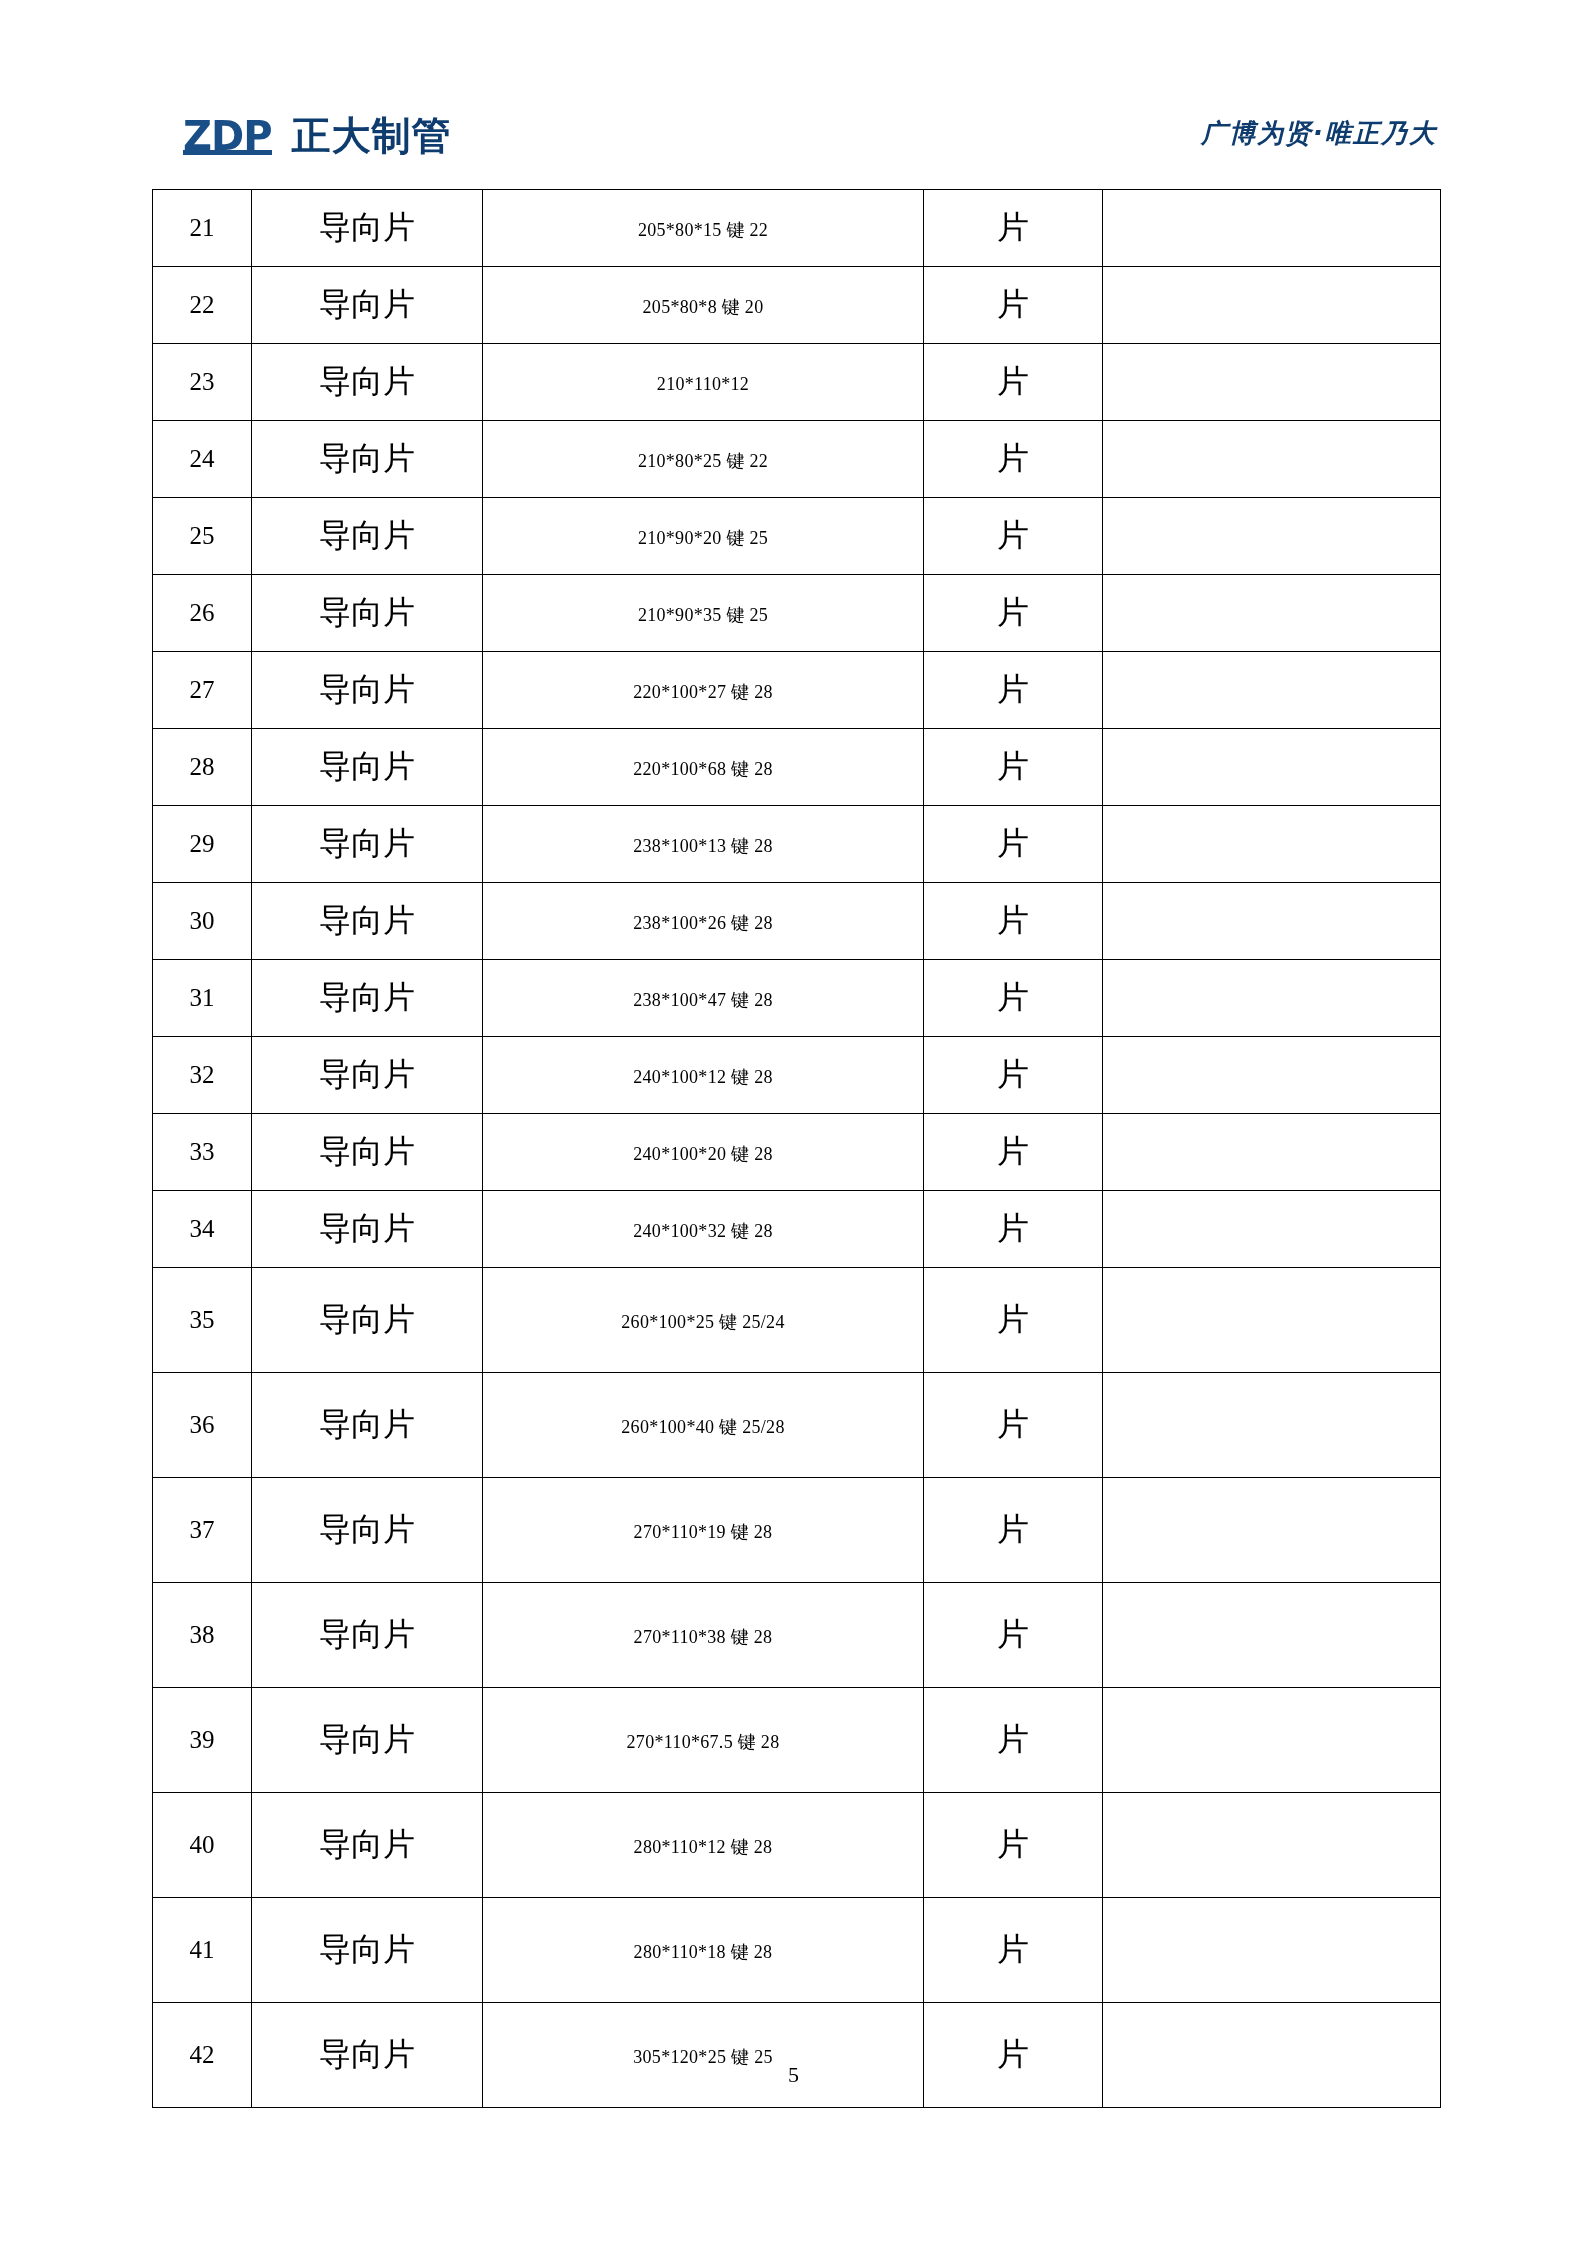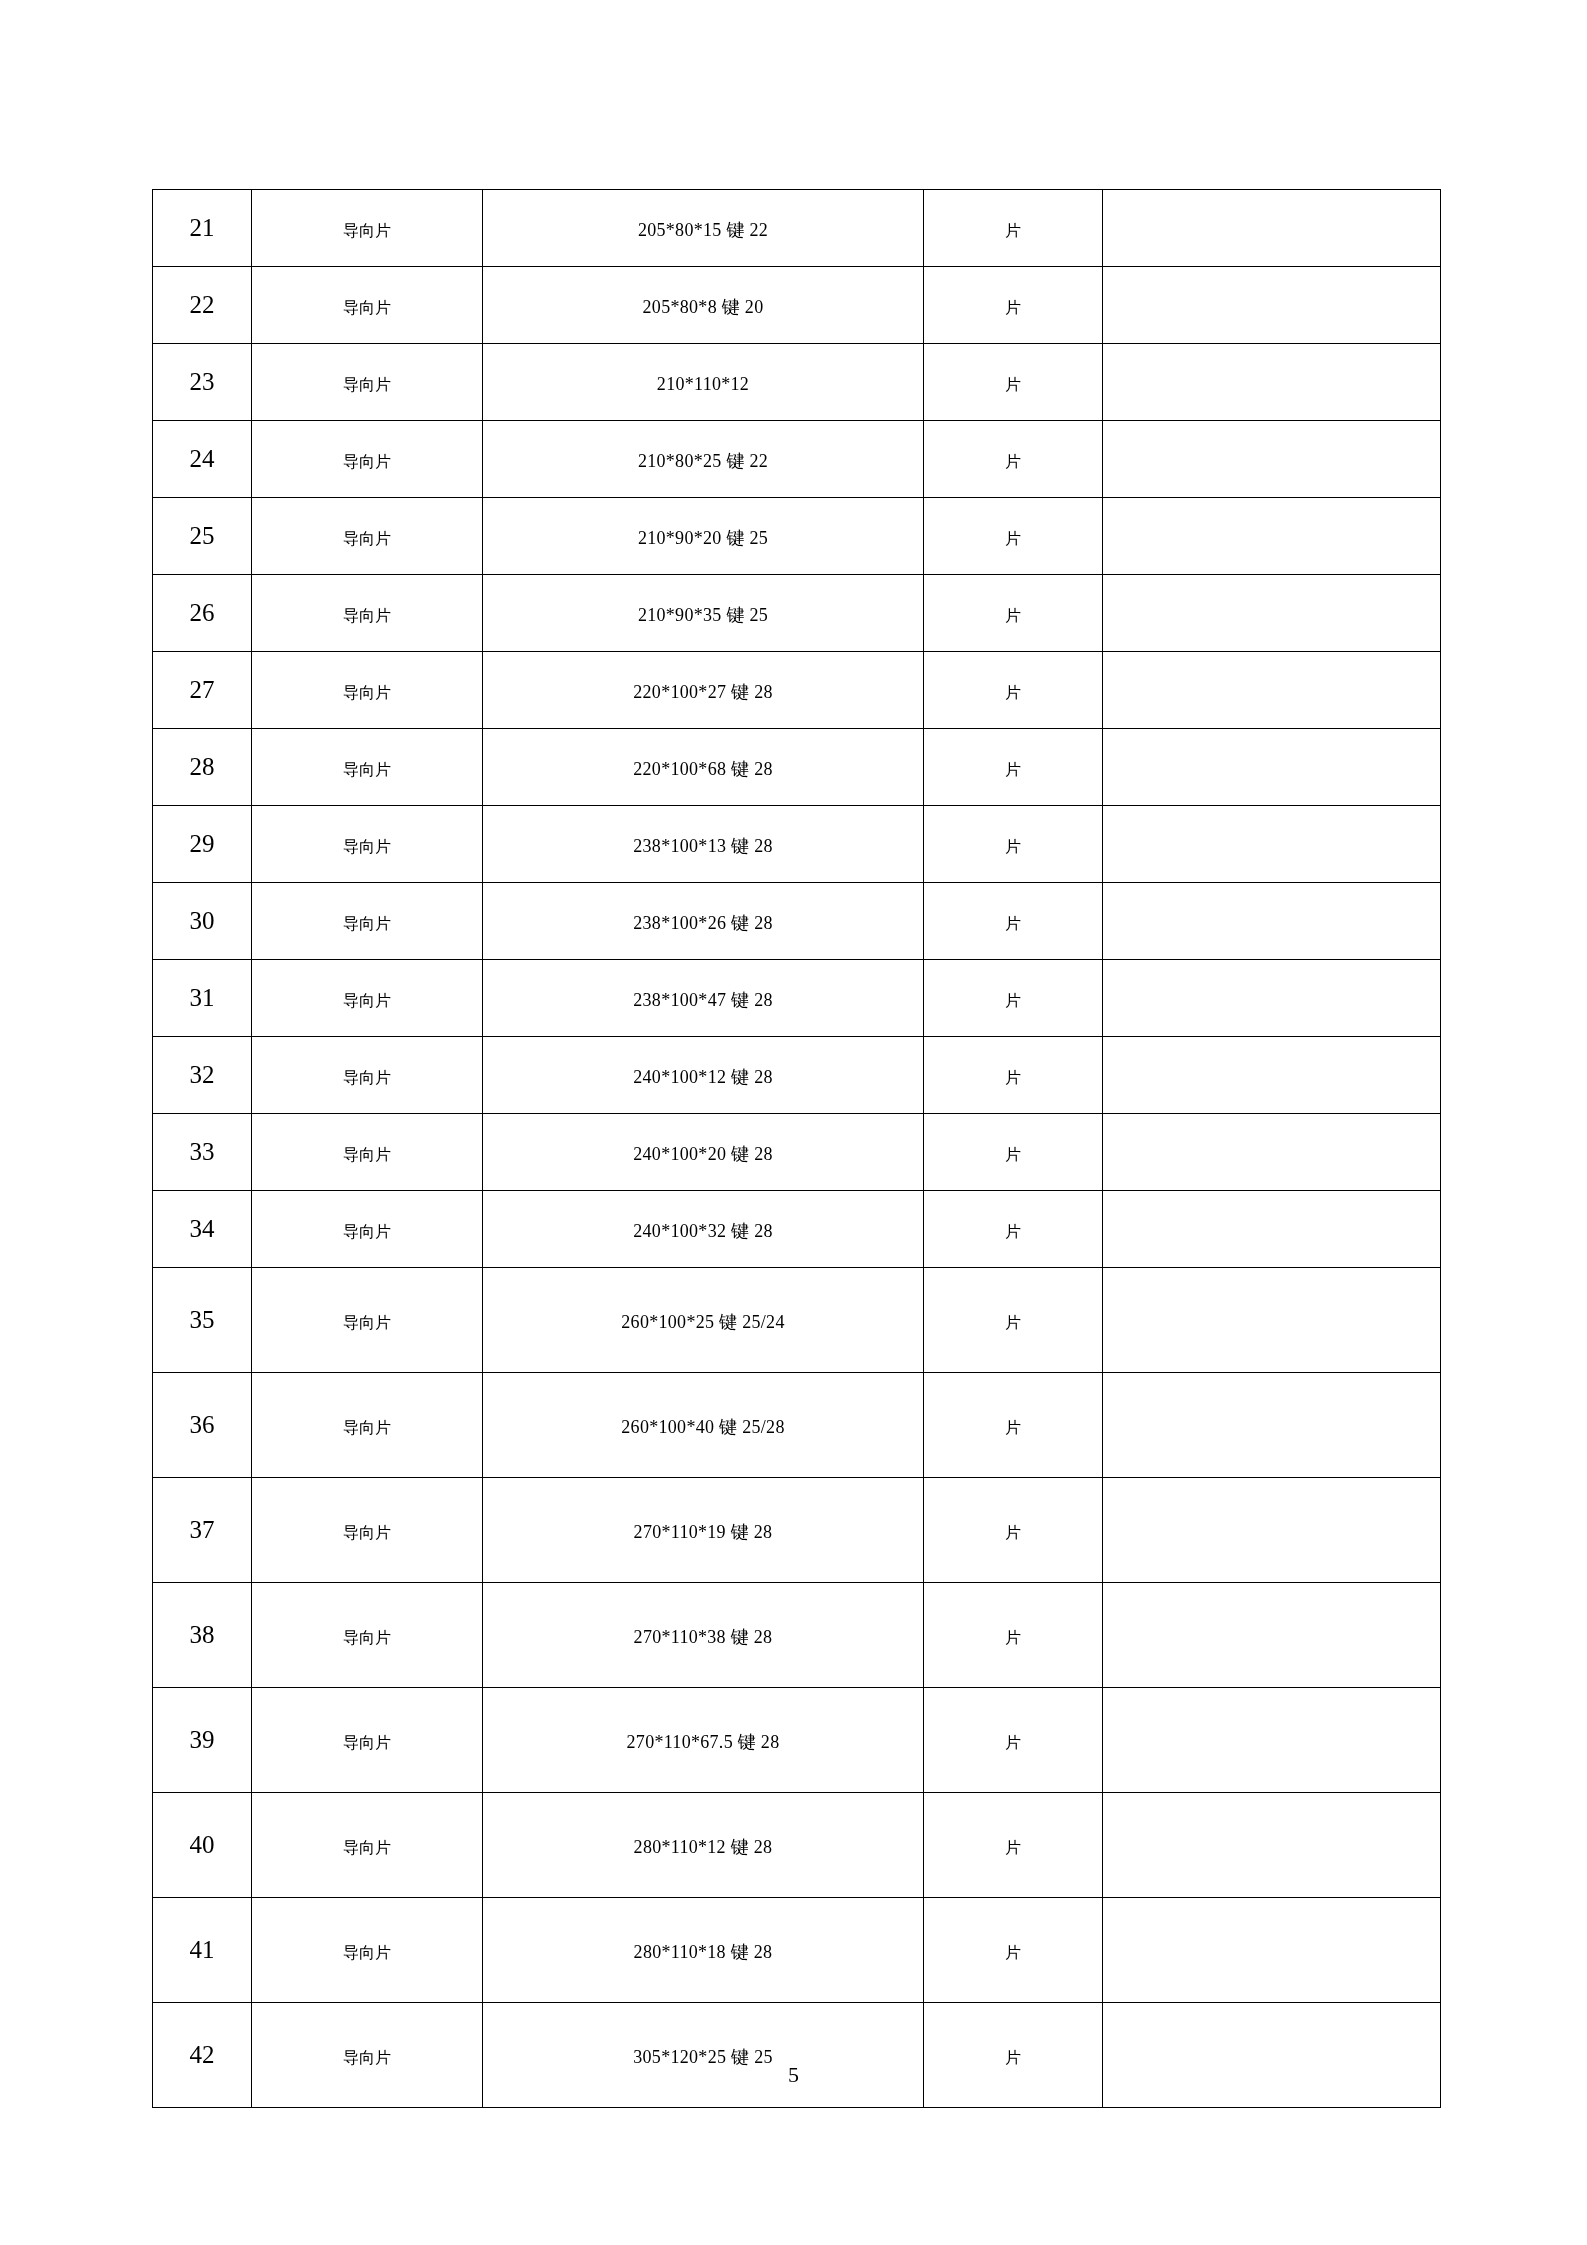--- a/index.html
+++ b/index.html
@@ -100,21 +100,21 @@
     font-family: "Liberation Serif", serif;
   }
   td.c-no      { width: 98px; }
   td.c-name    { width: 230px; }
   td.c-spec    { width: 440px; }
   td.c-unit    { width: 178px; }
   td.c-qty     { width: 337px; }
 
   .cn {
     font-family: Liberation Sans, sans-serif;
-    font-size: 16px;
+    font-size: 32px;
   }
   .spec-text {
     font-family: "Liberation Serif", serif;
     font-size: 18px;
     letter-spacing: 0.3px;
   }
 
   
   tr.tall td { height: 104px; }
 
@@ -127,20 +127,27 @@
     text-align: center;
     font-size: 22px;
     font-family: "Liberation Serif", serif;
   }
 </style>
 </head>
 <body>
 
 <div class="page">
 
+  <div class="header">
+    <div class="logo-block">
+      <span class="logo-mark">ZDP</span>
+      <span class="logo-name">正大制管</span>
+    </div>
+    <div class="slogan">广博为贤·唯正乃大</div>
+  </div>
 
   <div class="table-wrap">
     <table class="spec">
       <tbody>
           <tr>
             <td class="c-no">21</td>
             <td class="c-name"><span class="cn">导向片</span></td>
             <td class="c-spec"><span class="spec-text">205*80*15 键 22</span></td>
             <td class="c-unit"><span class="cn">片</span></td>
             <td class="c-qty"></td>

